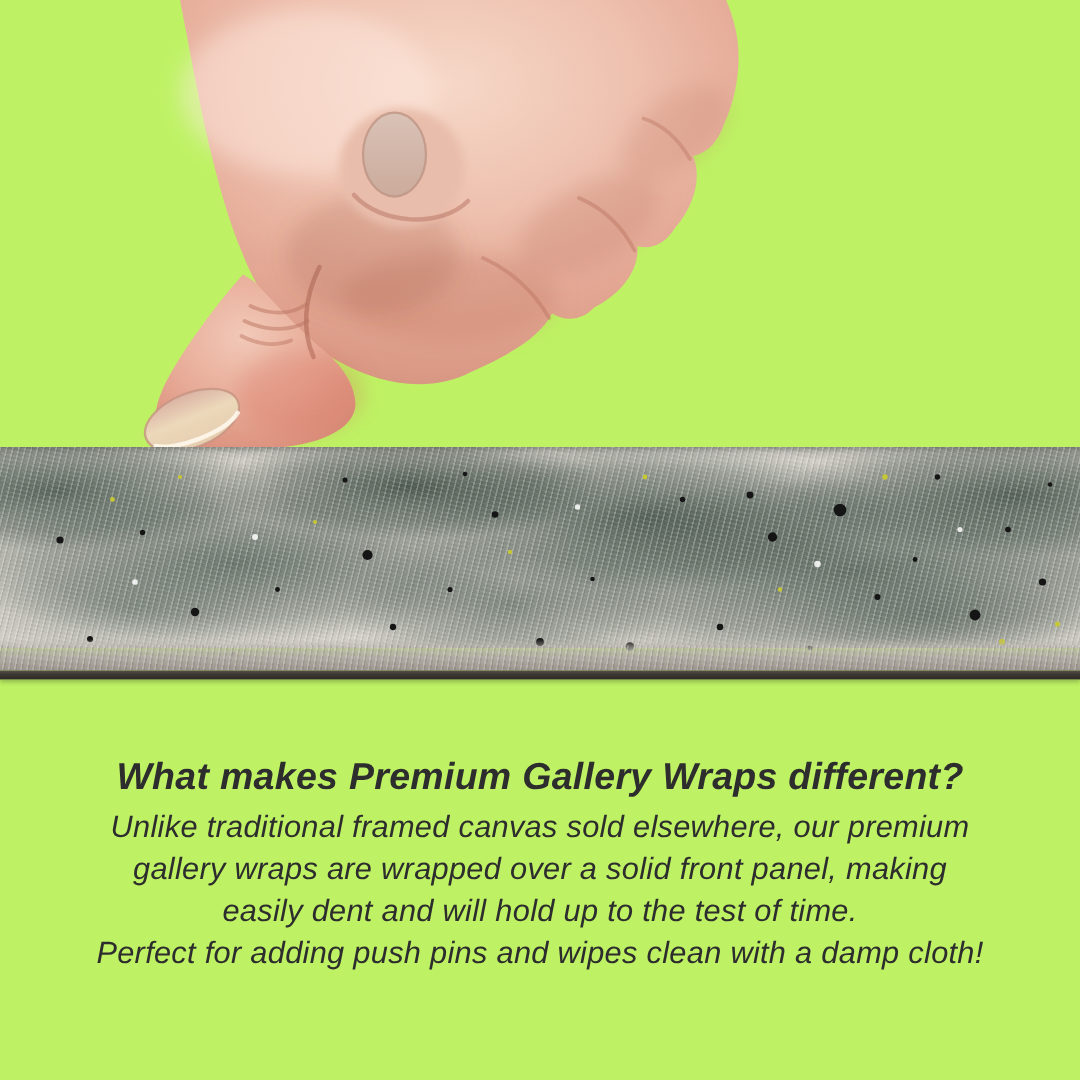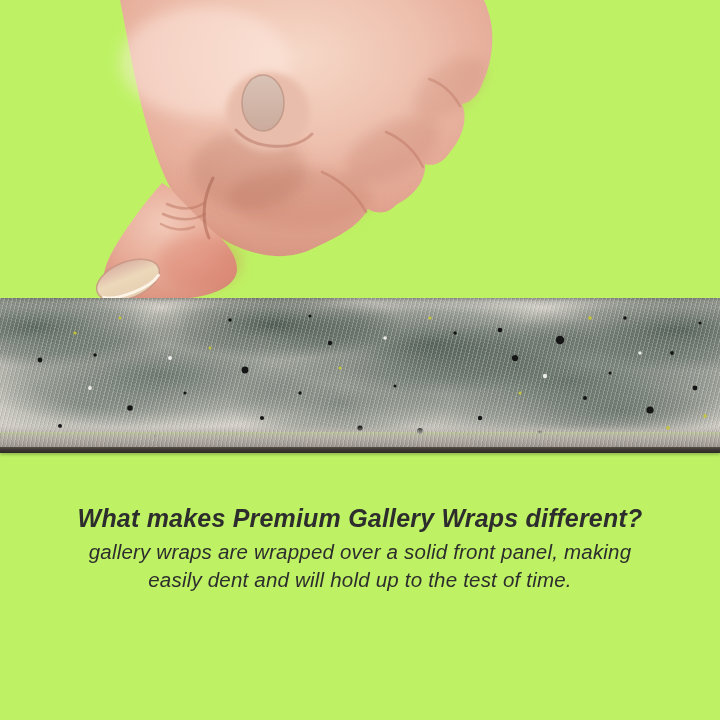--- a/index.html
+++ b/index.html
@@ -257,17 +257,19 @@
           <circle cx="90" cy="90" r="1.9"></circle>
       </g>
     </svg>
     <div class="canvas-fold"></div>
     <div class="canvas-fold-weave"></div>
     <div class="canvas-edge"></div>
   </div>
 
   <div class="caption">
     <div class="caption-title">What makes Premium Gallery Wraps different?</div>
+    <div class="caption-line">Unlike traditional framed canvas sold elsewhere, our premium</div>
     <div class="caption-line">gallery wraps are wrapped over a solid front panel, making</div>
     <div class="caption-line">easily dent and will hold up to the test of time.</div>
+    <div class="caption-line">Perfect for adding push pins and wipes clean with a damp cloth!</div>
   </div>
 
 </div>
 
 </body></html>

